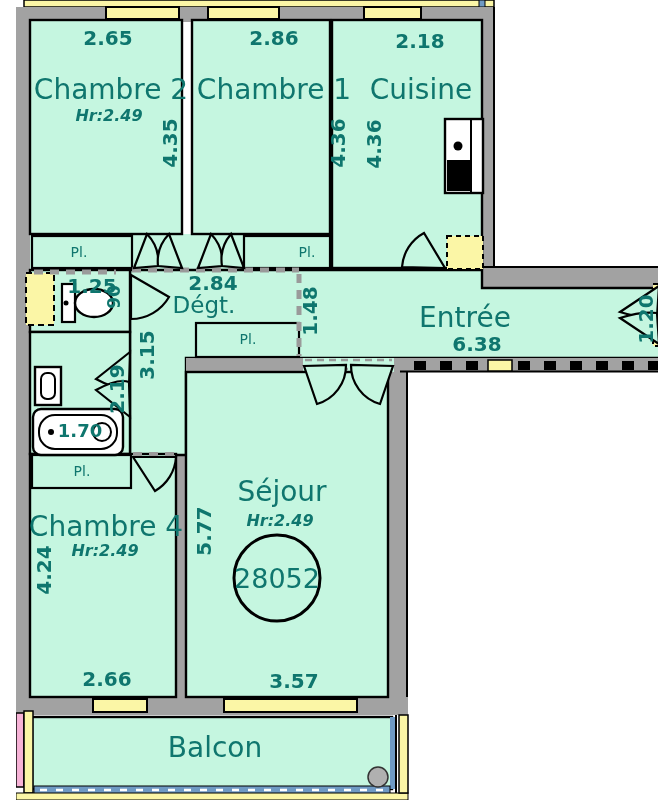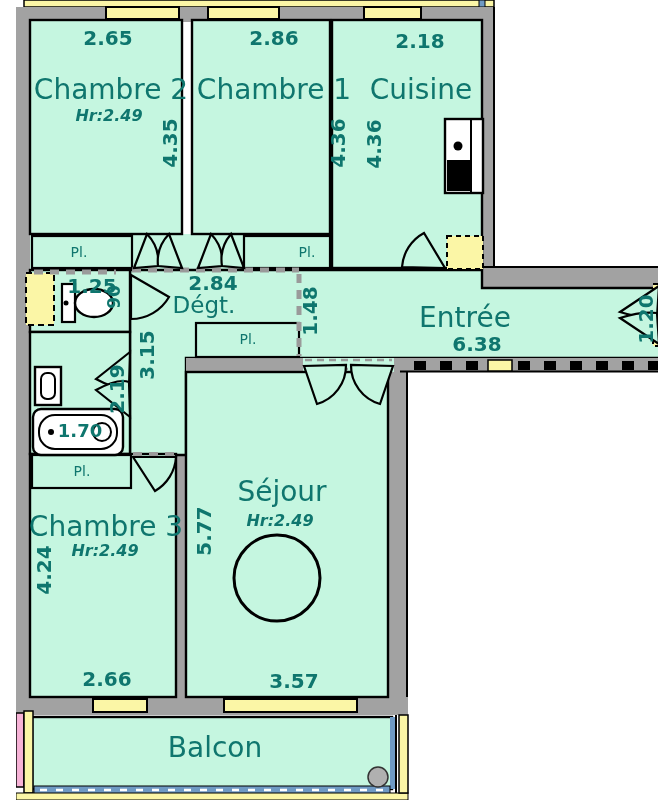--- a/index.html
+++ b/index.html
@@ -185,25 +185,26 @@
 
 <div class="lbl dim rot" style="left:101px;top:389px">2.19</div>
 <div class="lbl tub" style="left:64px;top:431px">1.70</div>
 
 <div class="lbl dim rot" style="left:294px;top:311px">1.48</div>
 <div class="lbl name" style="left:449px;top:318px">Entrée</div>
 <div class="lbl dim" style="left:461px;top:344px">6.38</div>
 <div class="lbl dim rot" style="left:630px;top:319px">1.20</div>
 
 <div class="lbl pl" style="left:66px;top:471px">Pl.</div>
-<div class="lbl name" style="left:90px;top:527px">Chambre 3</div>
+<div class="lbl name" style="left:90px;top:527px">Chambre 4</div>
 <div class="lbl hr" style="left:89px;top:551px">Hr:2.49</div>
 <div class="lbl dim rot" style="left:28px;top:570px">4.24</div>
 <div class="lbl dim" style="left:91px;top:679px">2.66</div>
 
 <div class="lbl name" style="left:266px;top:492px">Séjour</div>
 <div class="lbl hr" style="left:264px;top:521px">Hr:2.49</div>
+<div class="lbl ref" style="left:261px;top:578px">28052</div>
 <div class="lbl dim rot" style="left:188px;top:531px">5.77</div>
 <div class="lbl dim" style="left:278px;top:681px">3.57</div>
 
 <div class="lbl name" style="left:199px;top:748px">Balcon</div>
 
 </div>
 
 </body></html>

